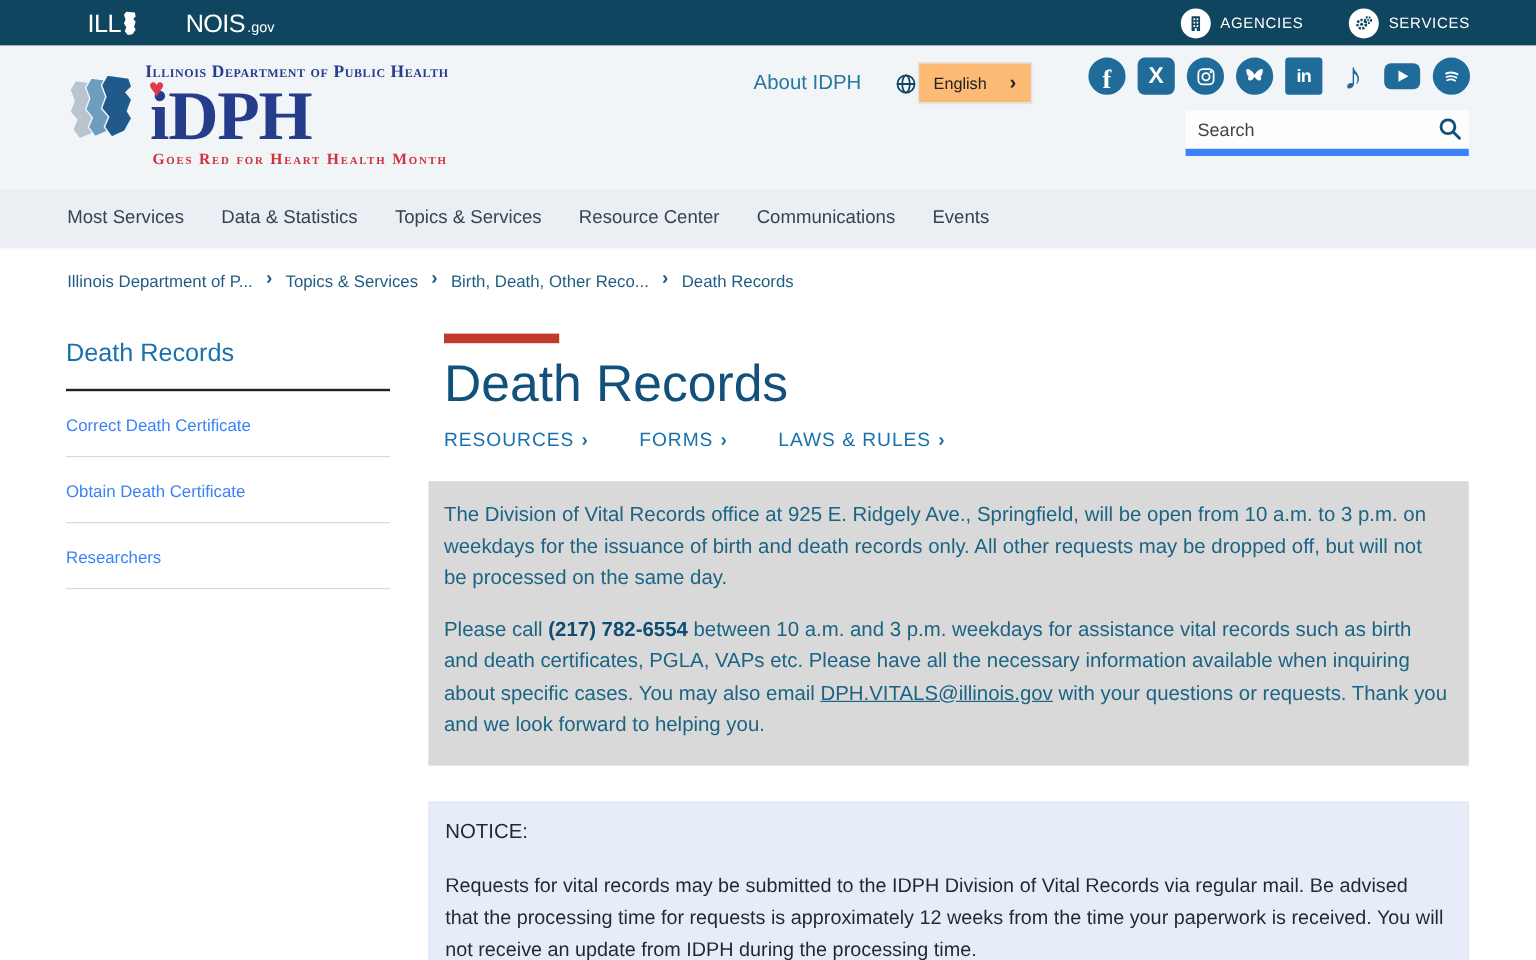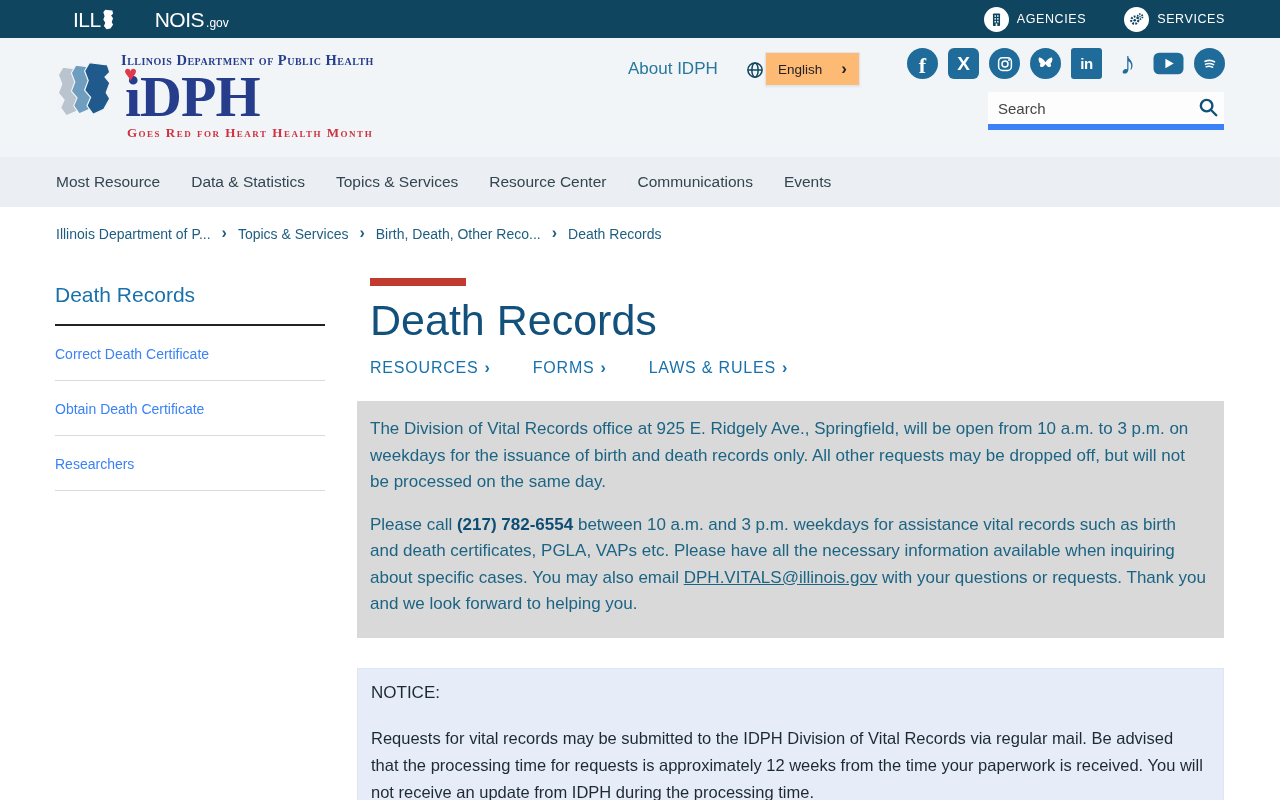--- a/index.html
+++ b/index.html
@@ -224,21 +224,21 @@
         <svg width="22" height="22" viewBox="0 0 24 24" fill="none" stroke="#0f5178" stroke-width="2.6">
             <circle cx="10.5" cy="10.5" r="6.3"></circle>
             <path d="M15.3 15.3 L21 21" stroke-linecap="round"></path>
           </svg>
       </span>
     </button>
   </div>
 </div>
 
 <div class="mainnav">
-  <a>Most Resource</a>
+  <a>Most Services</a>
   <a>Data &amp; Statistics</a>
   <a>Topics &amp; Services</a>
   <a>Resource Center</a>
   <a>Communications</a>
   <a>Events</a>
 </div>
 
 <div class="breadcrumb">
   <span class="crumb">Illinois Department of P...</span>
   <span class="sep">›</span>

